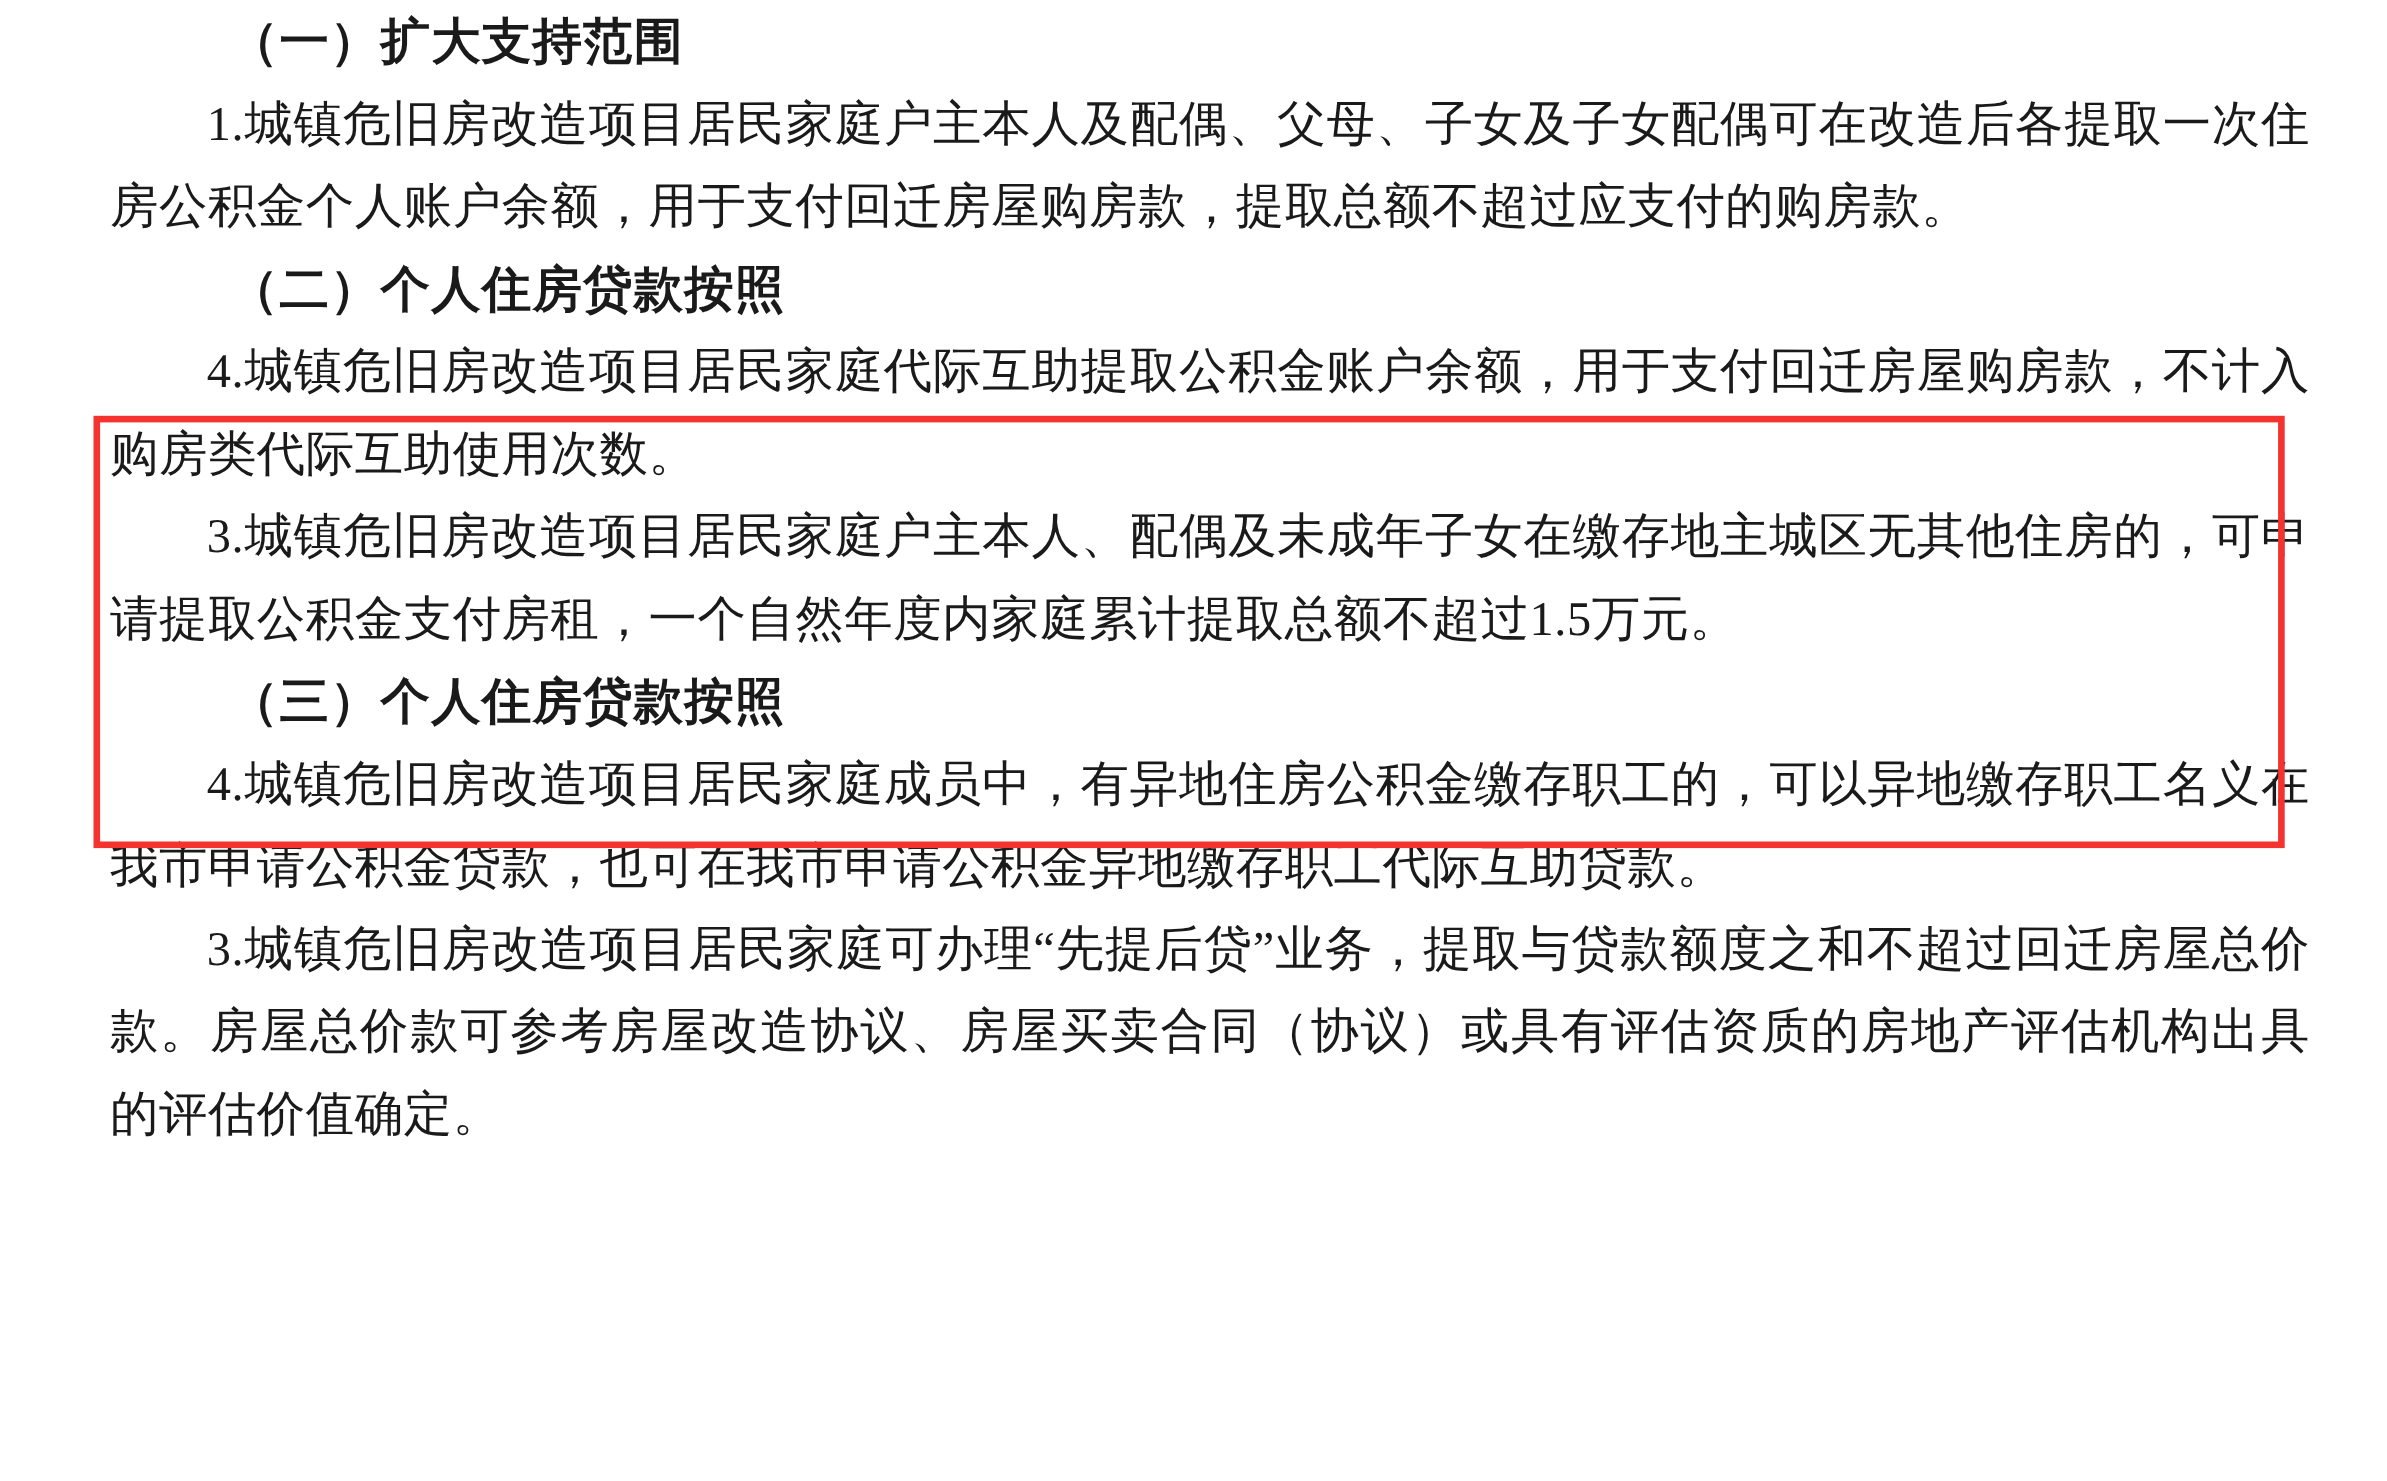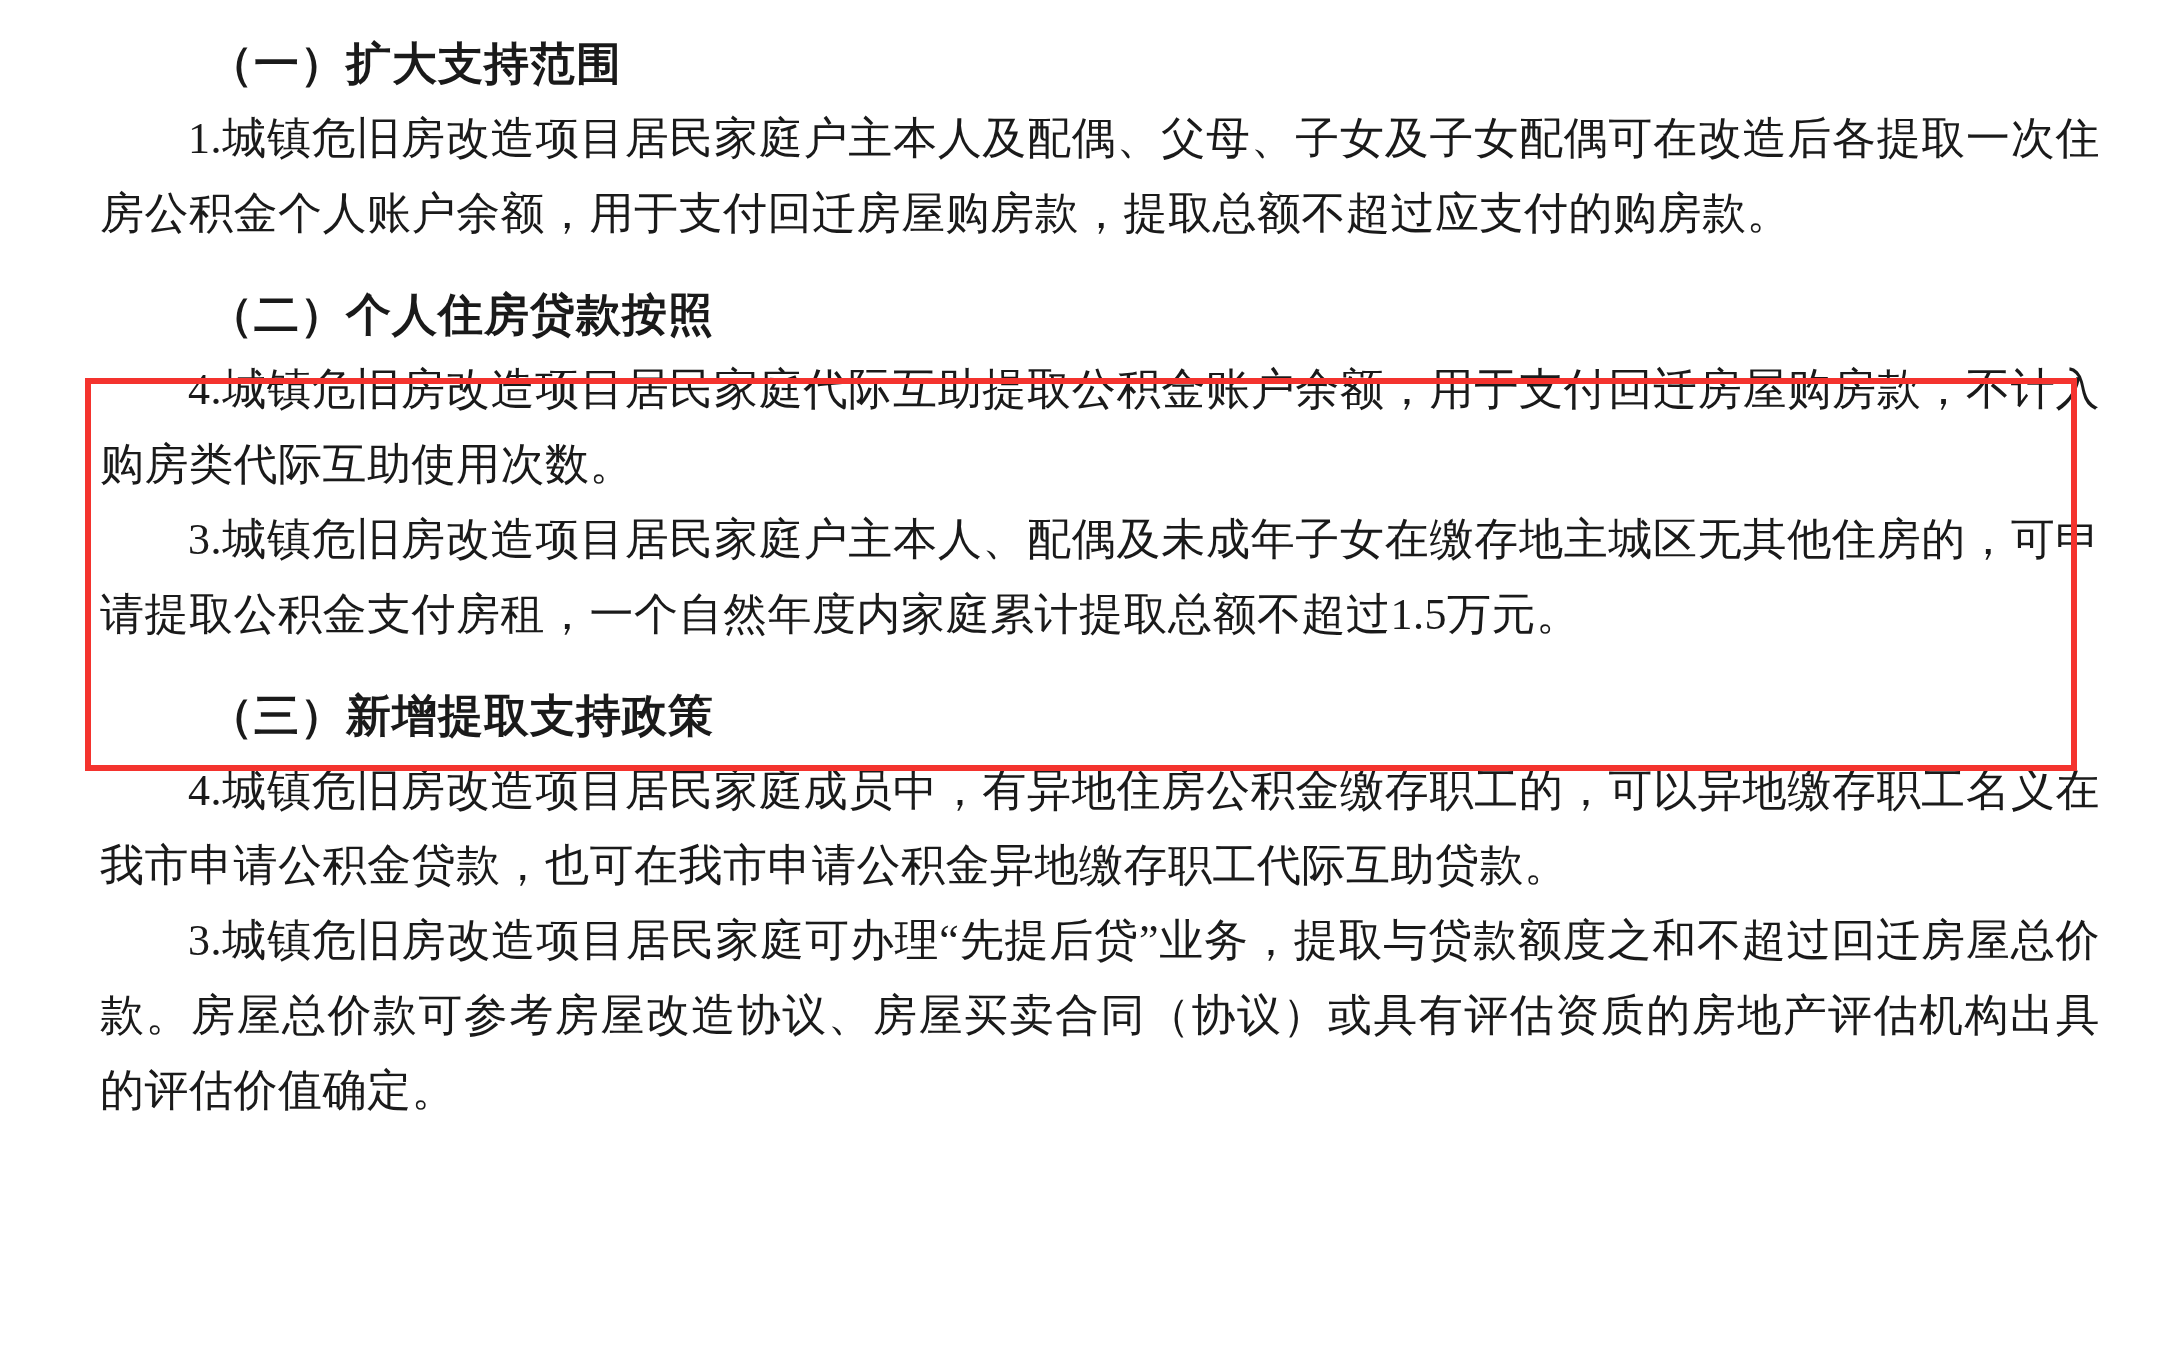--- a/index.html
+++ b/index.html
@@ -42,21 +42,21 @@
   }
   .heading {
     font-weight: bold;
     font-size: 45px;
     line-height: 75px;
     margin: 0;
     padding: 0 70px 0 100px;
     letter-spacing: 1px;
   }
   .indent2 { text-indent: 88px; }
-  .indent-h { padding-left: 208px; margin-top: 26px; }
+  .indent-h { padding-left: 208px; }
 
   
   .highlight-box {
     position: absolute;
     left: 85px;
     top: 378px;
     width: 1992px;
     height: 393px;
     border: 6px solid #f4332e;
     box-sizing: border-box;
@@ -81,21 +81,21 @@
 
   <div class="doc-body">
 
     <h3 class="heading indent-h">（一）扩大支持范围</h3>
     <p class="para indent2">1.城镇危旧房改造项目居民家庭户主本人及配偶、父母、子女及子女配偶可在改造后各提取一次住房公积金个人账户余额，用于支付回迁房屋购房款，提取总额不超过应支付的购房款。</p>
 
     <h3 class="heading indent-h">（二）个人住房贷款按照</h3>
     <p class="para indent2">4.城镇危旧房改造项目居民家庭代际互助提取公积金账户余额，用于支付回迁房屋购房款，不计入购房类代际互助使用次数。</p>
     <p class="para indent2">3.城镇危旧房改造项目居民家庭户主本人、配偶及未成年子女在缴存地主城区无其他住房的，可申请提取公积金支付房租，一个自然年度内家庭累计提取总额不超过1.5万元。</p>
 
-    <h3 class="heading indent-h">（三）新增提取支持政策</h3>
+    <h3 class="heading indent-h">（三）个人住房贷款按照</h3>
     <p class="para indent2">4.城镇危旧房改造项目居民家庭成员中，有异地住房公积金缴存职工的，可以异地缴存职工名义在我市申请公积金贷款，也可在我市申请公积金异地缴存职工代际互助贷款。</p>
     <p class="para indent2">3.城镇危旧房改造项目居民家庭可办理“先提后贷”业务，提取与贷款额度之和不超过回迁房屋总价款。房屋总价款可参考房屋改造协议、房屋买卖合同（协议）或具有评估资质的房地产评估机构出具的评估价值确定。</p>
 
   </div>
 
   <div class="highlight-box" style="border-color: rgb(244, 51, 46);"></div>
   <div class="edge-strip"></div>
 
 </div>
 

